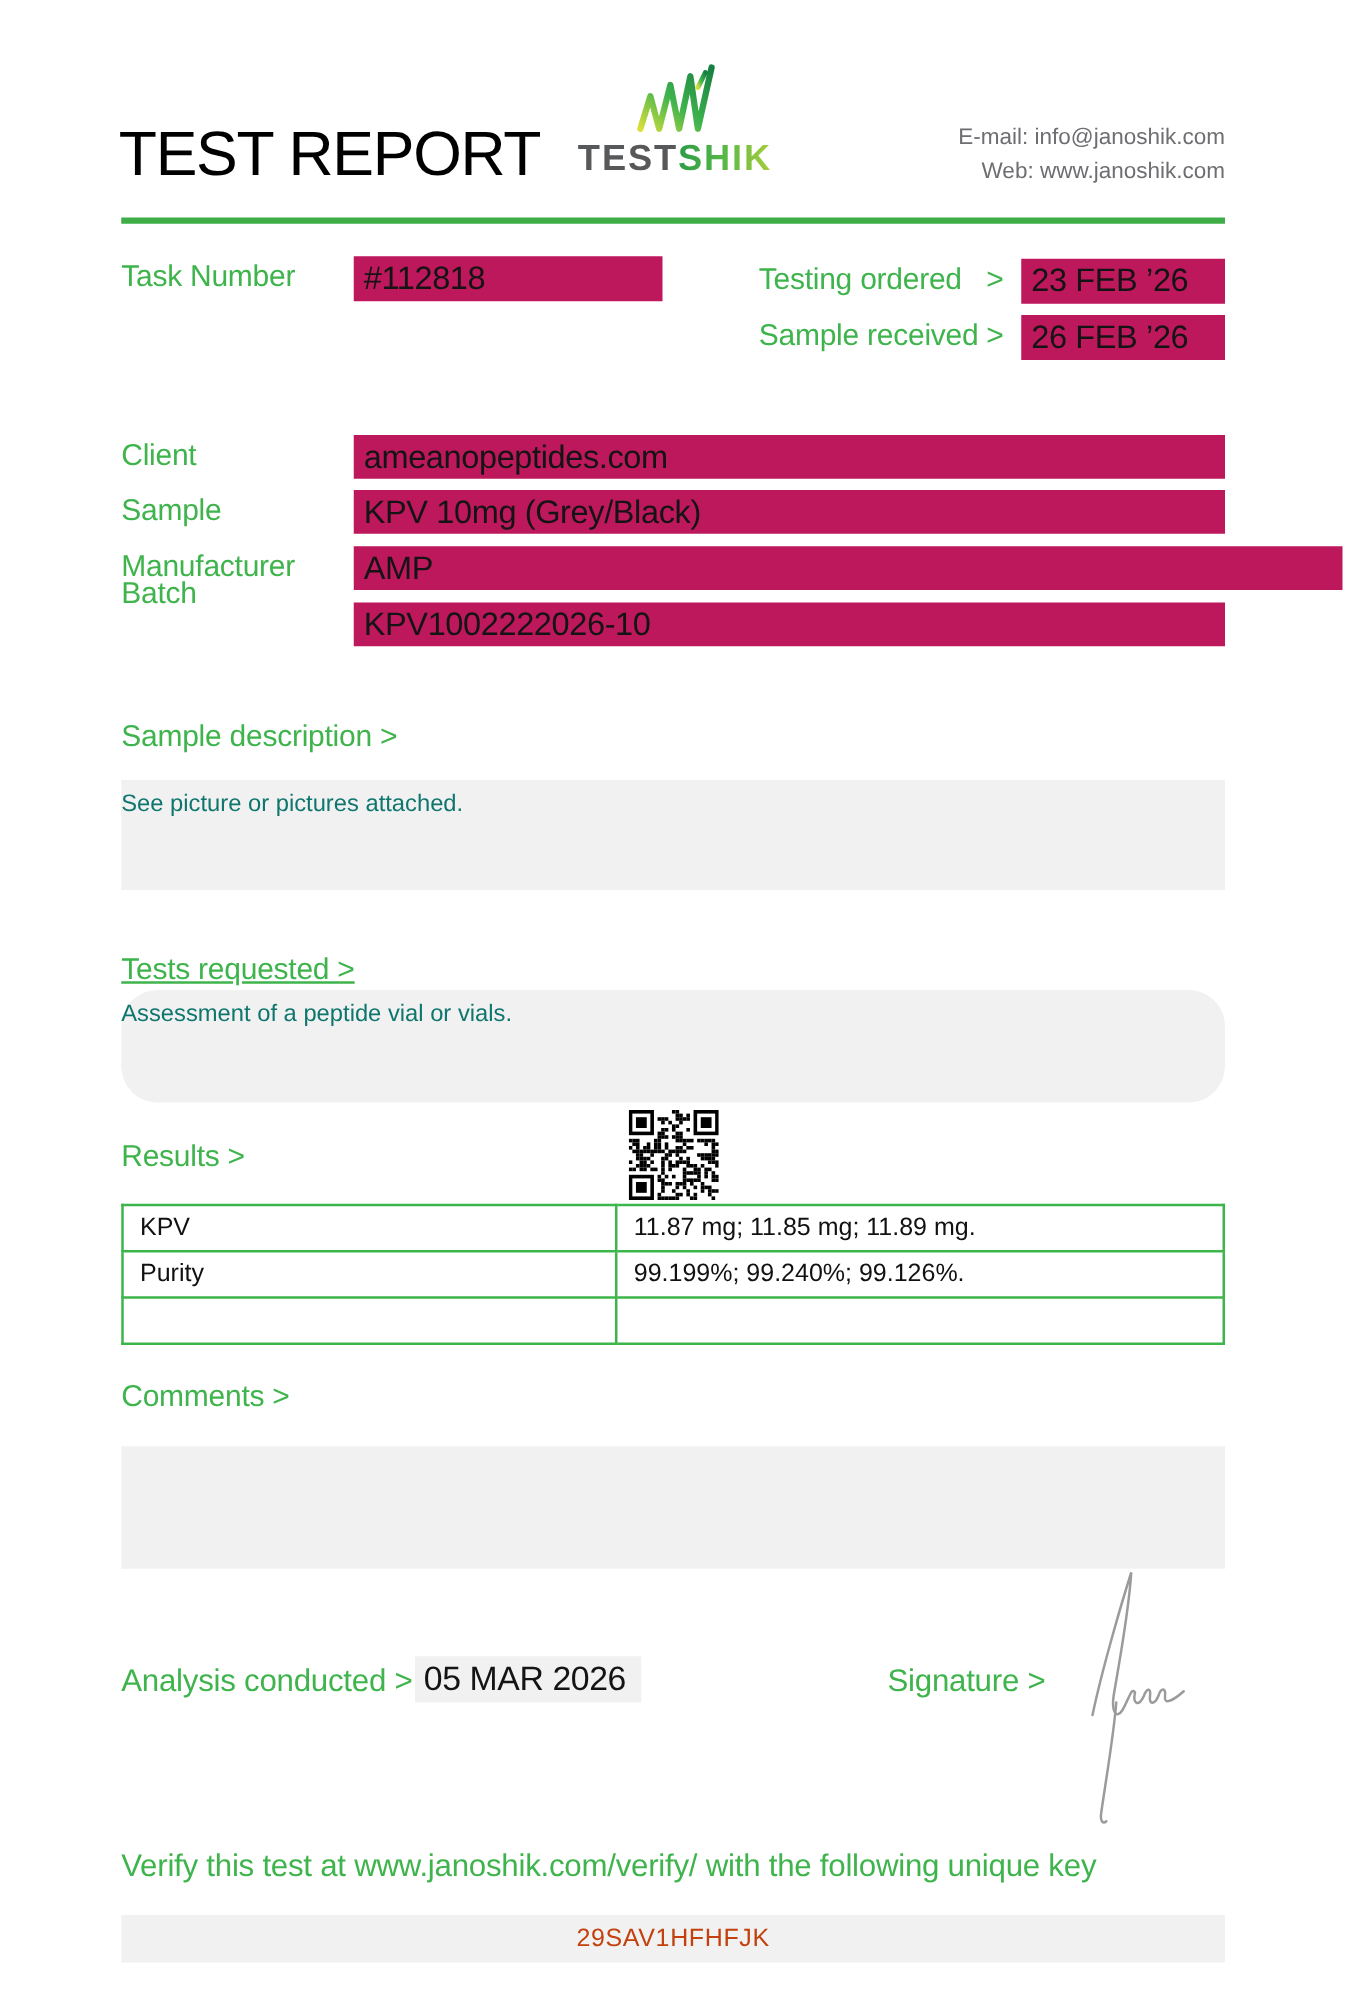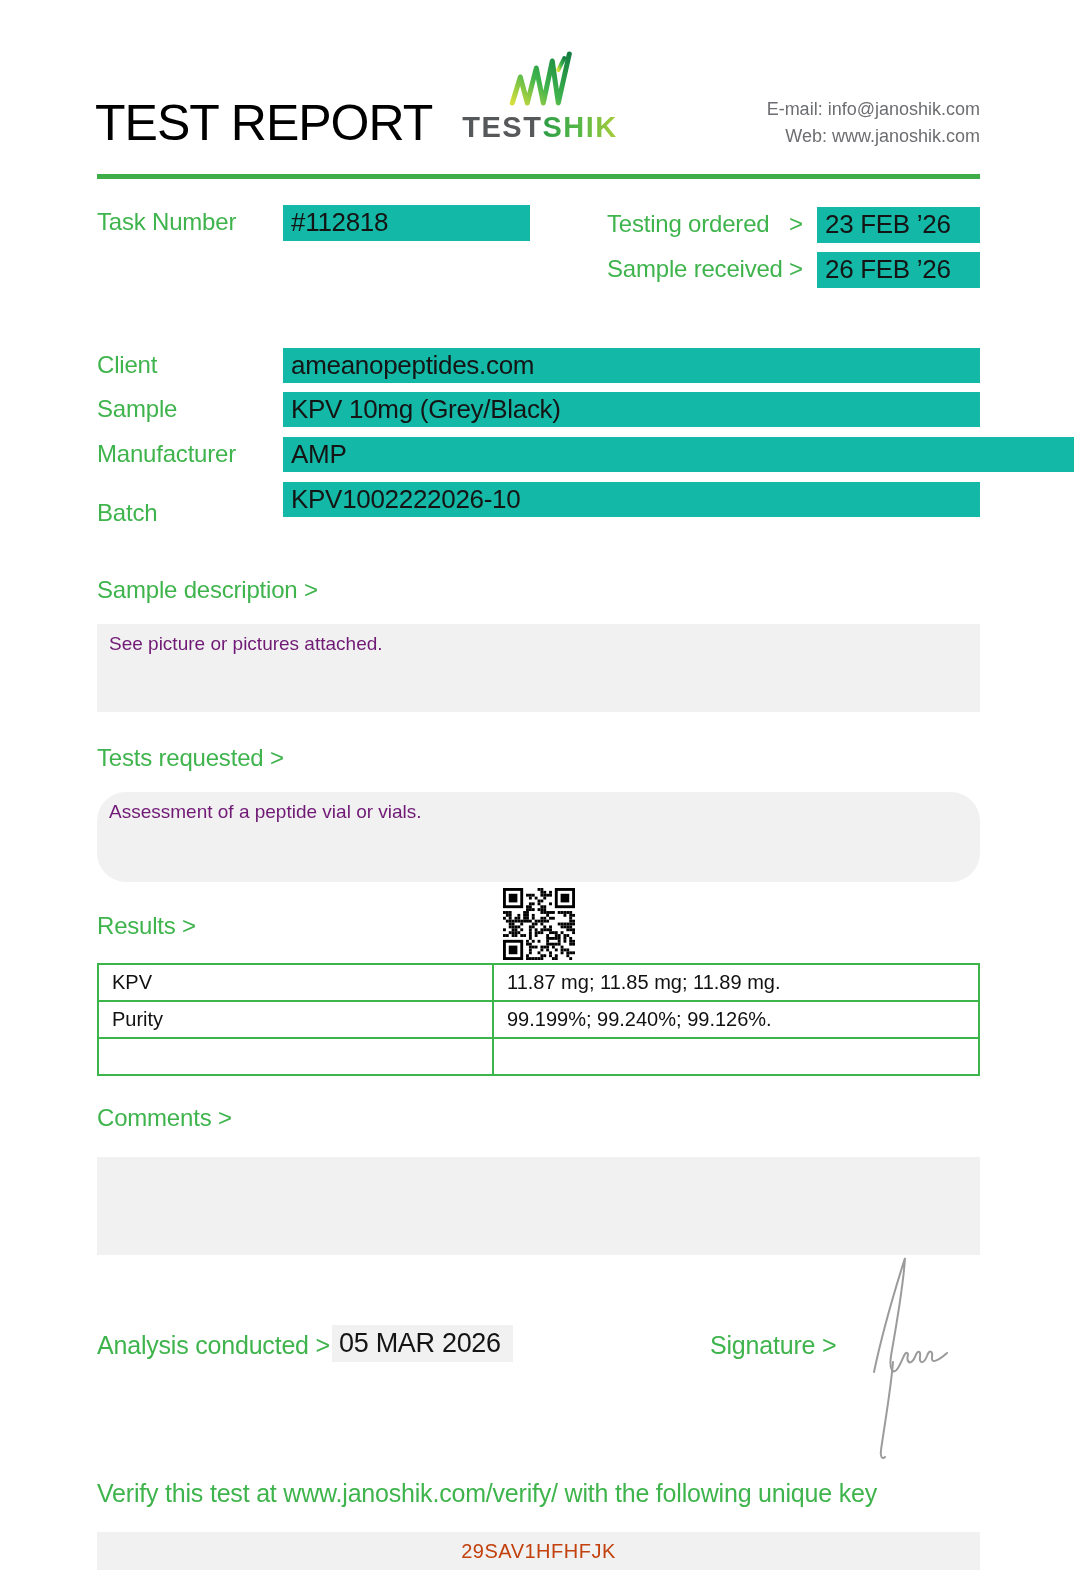--- a/index.html
+++ b/index.html
@@ -10,27 +10,27 @@
   .title { position:absolute; left:95px; top:94px; font-size:50px; font-weight:400; letter-spacing:-1px; color:#000000; }
   .logo { position:absolute; left:50%; top:50px; transform:translateX(-50%); text-align:center; }
   .logo svg { display:block; margin:0 auto; }
   .wordmark { margin-top:3px; font-size:29px; font-weight:700; letter-spacing:1.5px; }
   .wm-gray { color:#57585a; }
   .wm-green { background:linear-gradient(90deg,#2d9c47,#57b846,#a9cd3a); -webkit-background-clip:text; background-clip:text; color:transparent; }
   .contact { position:absolute; right:100px; top:96px; text-align:right; font-size:18px; line-height:27px; color:#6d6e71; }
   .divider { position:absolute; left:97px; top:174px; width:883px; height:5px; background:#3fae49; }
 
   .glabel { position:absolute; font-size:24px; color:#3fb44d; letter-spacing:-0.2px; }
-  .gbox { position:absolute; background:#14b8a6; }
+  .gbox { position:absolute; background:#be185d; }
   .gbox .val { display:block; font-size:26px; line-height:35px; padding-left:8px; color:#141414; letter-spacing:-0.3px; white-space:nowrap; }
   .arrow { position:absolute; font-size:24px; color:#3fb44d; }
 
   .heading { position:absolute; left:97px; font-size:24px; color:#3fb44d; letter-spacing:-0.2px; }
   .bigbox { position:absolute; left:97px; width:883px; background:#f1f1f2; }
-  .bigbox .body { display:block; padding:9px 12px; font-size:19px; color:#701a75; }
+  .bigbox .body { display:block; padding:9px 0; font-size:19px; color:#0f766e; }
 
   .qr { position:absolute; left:503px; top:888px; width:72px; height:72px; }
 
   table.results { position:absolute; left:97px; top:963px; width:883px; border-collapse:collapse; }
   table.results td { border:2px solid #3cb54a; height:37px; font-size:20px; padding-left:13px; color:#111; }
   table.results td.c1 { width:395px; }
 
   .an-box { position:absolute; left:332px; top:1325px; width:181px; height:37px; background:#f1f1f2; }
   .an-box .val { font-size:27px; line-height:37px; padding-left:7px; }
 
@@ -94,31 +94,31 @@
   <div class="glabel" style="left:97px; top:395px;">Sample</div>
   <div class="gbox" style="left:283px; top:392px; width:697px; height:35px;">
     <span class="val">KPV 10mg (Grey/Black)</span>
   </div>
 
   <div class="glabel" style="left:97px; top:440px;">Manufacturer</div>
   <div class="gbox" style="left:283px; top:437px; width:791px; height:35px;">
     <span class="val">AMP</span>
   </div>
 
-  <div class="glabel" style="left:97px; top:499px;">Batch</div>
+  <div class="glabel" style="left:97px; top:461px;">Batch</div>
   <div class="gbox" style="left:283px; top:482px; width:697px; height:35px;">
     <span class="val">KPV1002222026-10</span>
   </div>
 
   <div class="heading" style="top:576px;">Sample description &gt;</div>
   <div class="bigbox" style="top:624px; height:88px;">
     <span class="body">See picture or pictures attached.</span>
   </div>
 
-  <div class="heading" style="top:744px;">Tests requested &gt;</div>
+  <div class="heading" style="top:762px;text-decoration:underline;">Tests requested &gt;</div>
   <div class="bigbox" style="top:792px; height:90px;border-radius:29px;">
     <span class="body">Assessment of a peptide vial or vials.</span>
   </div>
 
   <div class="qr" id="qr"><svg width="72" height="72" viewBox="0 0 72 72" fill="#000">
         <rect x="34.56" y="0.00" width="2.88" height="2.88"></rect>
         <rect x="37.44" y="0.00" width="2.88" height="2.88"></rect>
         <rect x="37.44" y="2.88" width="2.88" height="2.88"></rect>
         <rect x="40.32" y="2.88" width="2.88" height="2.88"></rect>
         <rect x="46.08" y="2.88" width="2.88" height="2.88"></rect>

